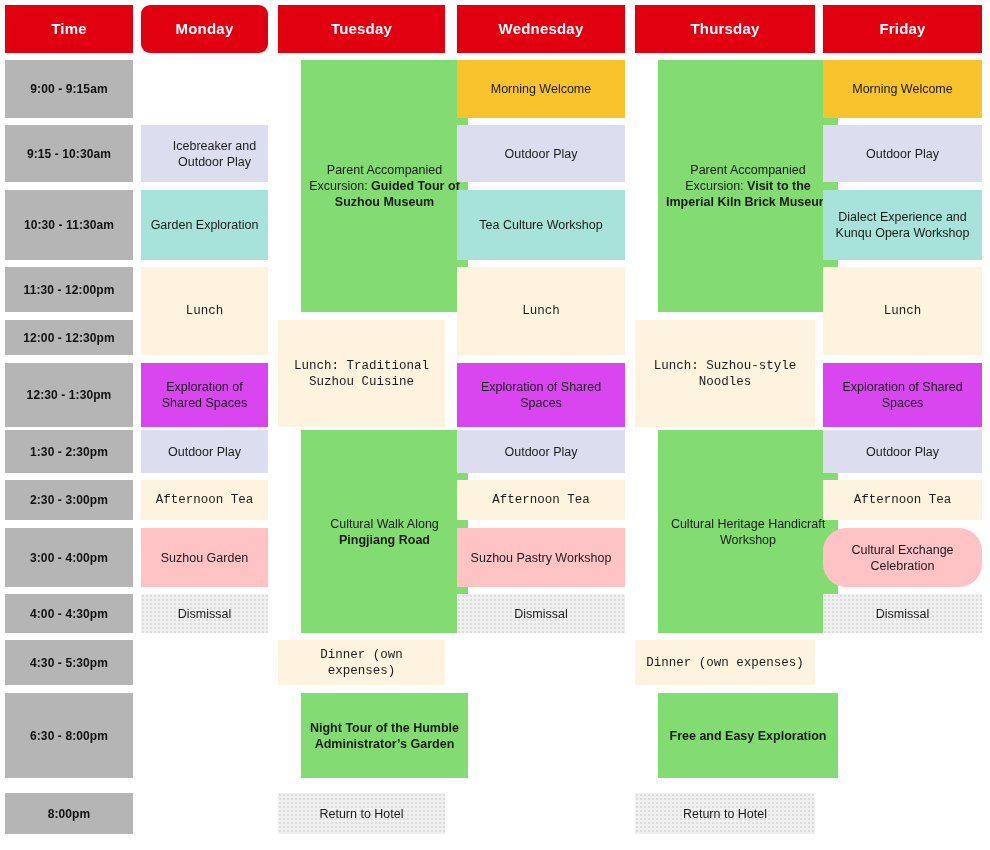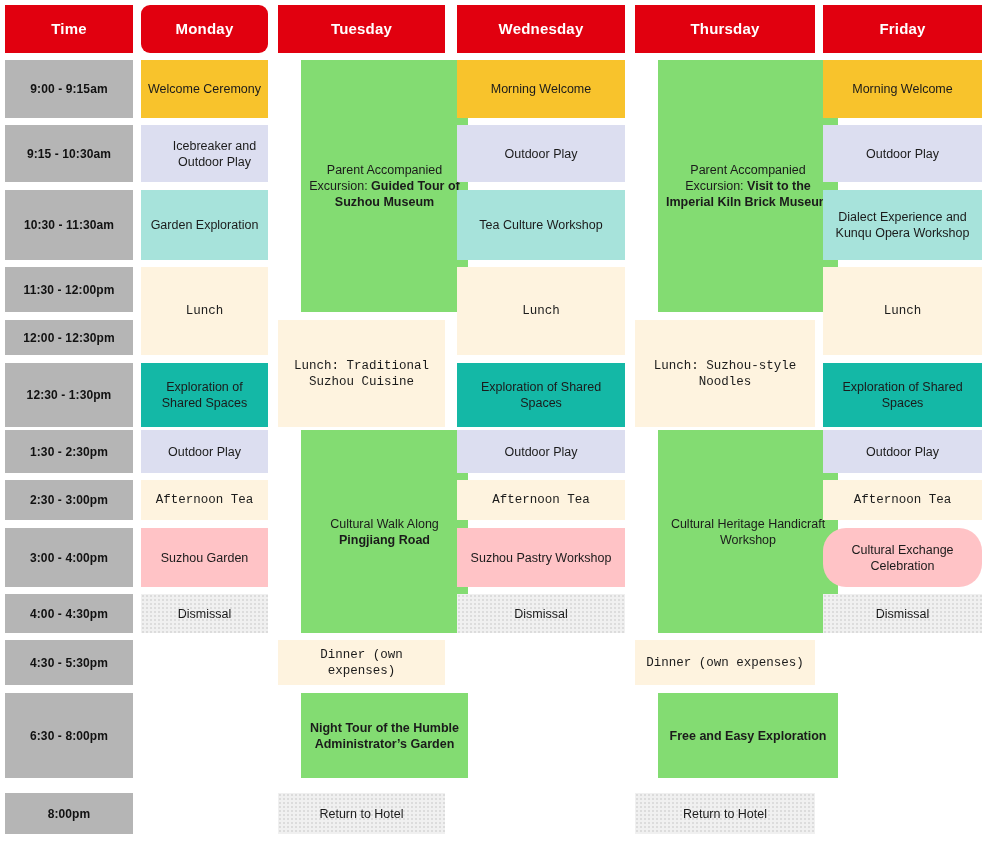--- a/index.html
+++ b/index.html
@@ -32,21 +32,21 @@
     background:#B5B5B5;
     color:#111111;
     font-weight:bold;
     font-size:12px;
     letter-spacing:.1px;
   }
   .c-amber{background:#F8C32C;}
   .c-green{background:#83DC72;margin-left:23px;}
   .c-teal{background:#A7E3DB;}
   .c-lav{background:#DCDEF0;}
-  .c-cyan{background:#14b8a6;}
+  .c-cyan{background:#d946ef;}
   .c-cream{background:#FEF3DF;font-family:Liberation Mono, monospace;}
   .c-pink{background:#FFC3C6;}
   .c-grey{
     background:#F0F0F0;
     background-image:radial-gradient(#dcdcdc 0.8px, transparent 0.9px);
     background-size:4px 4px;
   }
   .cell .txt{display:block;}
   .bold{font-weight:bold;}
 </style>
@@ -104,23 +104,20 @@
     </div>
     <div class="cell timecell" style="left: 5px; width: 128px; top: 640px; height: 45px;">
       <span>4:30 - 5:30pm</span>
     </div>
     <div class="cell timecell" style="left: 5px; width: 128px; top: 693px; height: 85px;">
       <span>6:30 - 8:00pm</span>
     </div>
     <div class="cell timecell" style="left: 5px; width: 128px; top: 793px; height: 41px;">
       <span>8:00pm</span>
     </div>
-    <div class="cell c-amber" style="left: 141px; width: 127px; top: 60px; height: 58px;">
-      <span class="txt"><span>Welcome Ceremony</span></span>
-    </div>
     <div class="cell c-lav" style="left: 141px; width: 127px; top: 125px; height: 57px; padding-left: 27px;">
       <span class="txt"><span>Icebreaker and Outdoor Play</span></span>
     </div>
     <div class="cell c-teal" style="left: 141px; width: 127px; top: 190px; height: 70px;">
       <span class="txt"><span>Garden Exploration</span></span>
     </div>
     <div class="cell c-cream" style="left: 141px; width: 127px; top: 267px; height: 88px;">
       <span class="txt"><span>Lunch</span></span>
     </div>
     <div class="cell c-cyan" style="left: 141px; width: 127px; top: 363px; height: 64px;">

